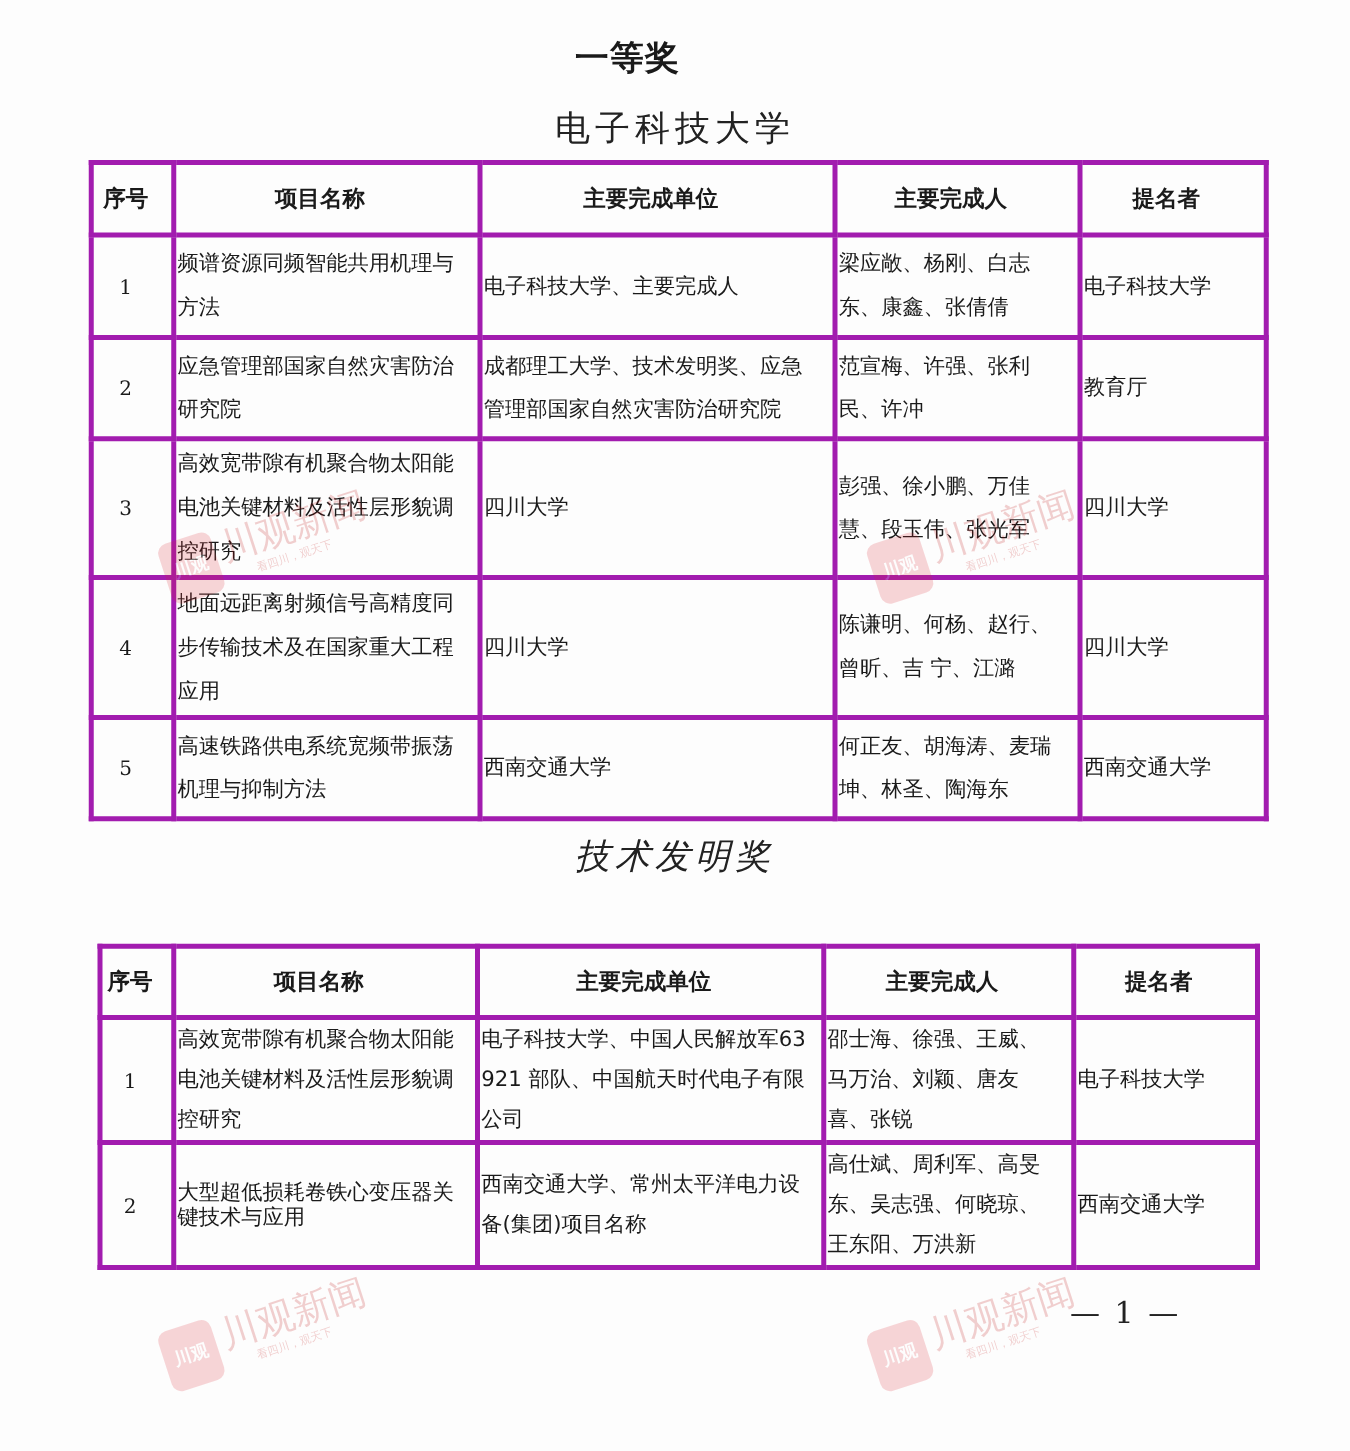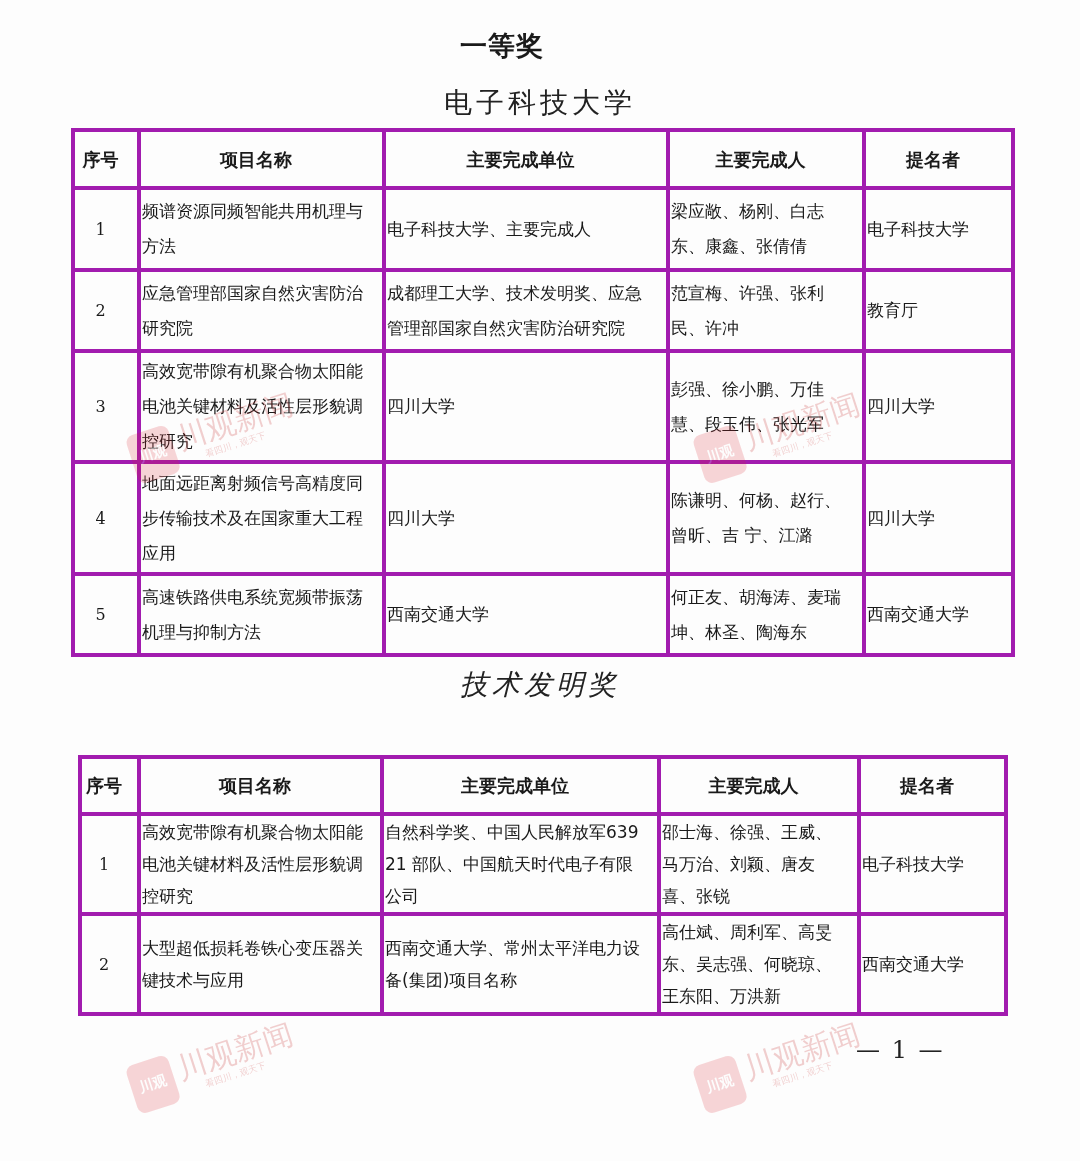--- a/index.html
+++ b/index.html
@@ -116,27 +116,27 @@
       <tr style="height:57px">
     <th>序号</th>
     <th>项目名称</th>
     <th>主要完成单位</th>
     <th>主要完成人</th>
     <th>提名者</th>
   </tr>
   <tr style="height:100px">
     <td class="num">1</td>
     <td class="txt" style="line-height:32px">高效宽带隙有机聚合物太阳能电池关键材料及活性层形貌调控研究</td>
-    <td class="txt" style="line-height:32px">自然科学奖、中国人民解放军63921 部队、中国航天时代电子有限公司</td>
+    <td class="txt" style="line-height:32px">电子科技大学、中国人民解放军63921 部队、中国航天时代电子有限公司</td>
     <td class="txt" style="line-height:32px">邵士海、徐强、王威、马万治、刘颖、唐友喜、张锐</td>
     <td class="txt">电子科技大学</td>
   </tr>
   <tr style="height:99px">
     <td class="num">2</td>
-    <td class="txt" style="line-height:32px">大型超低损耗卷铁心变压器关键技术与应用</td>
+    <td class="txt" style="line-height:20px">大型超低损耗卷铁心变压器关键技术与应用</td>
     <td class="txt" style="line-height:32px">西南交通大学、常州太平洋电力设备(集团)项目名称</td>
     <td class="txt" style="line-height:32px">高仕斌、周利军、高旻东、吴志强、何晓琼、王东阳、万洪新</td>
     <td class="txt">西南交通大学</td>
   </tr>
 </tbody>
   </table>
 
 <div class="wm" style="left:128px; top:410px;">
   <div class="logo">川观</div>
   <div class="txt">

